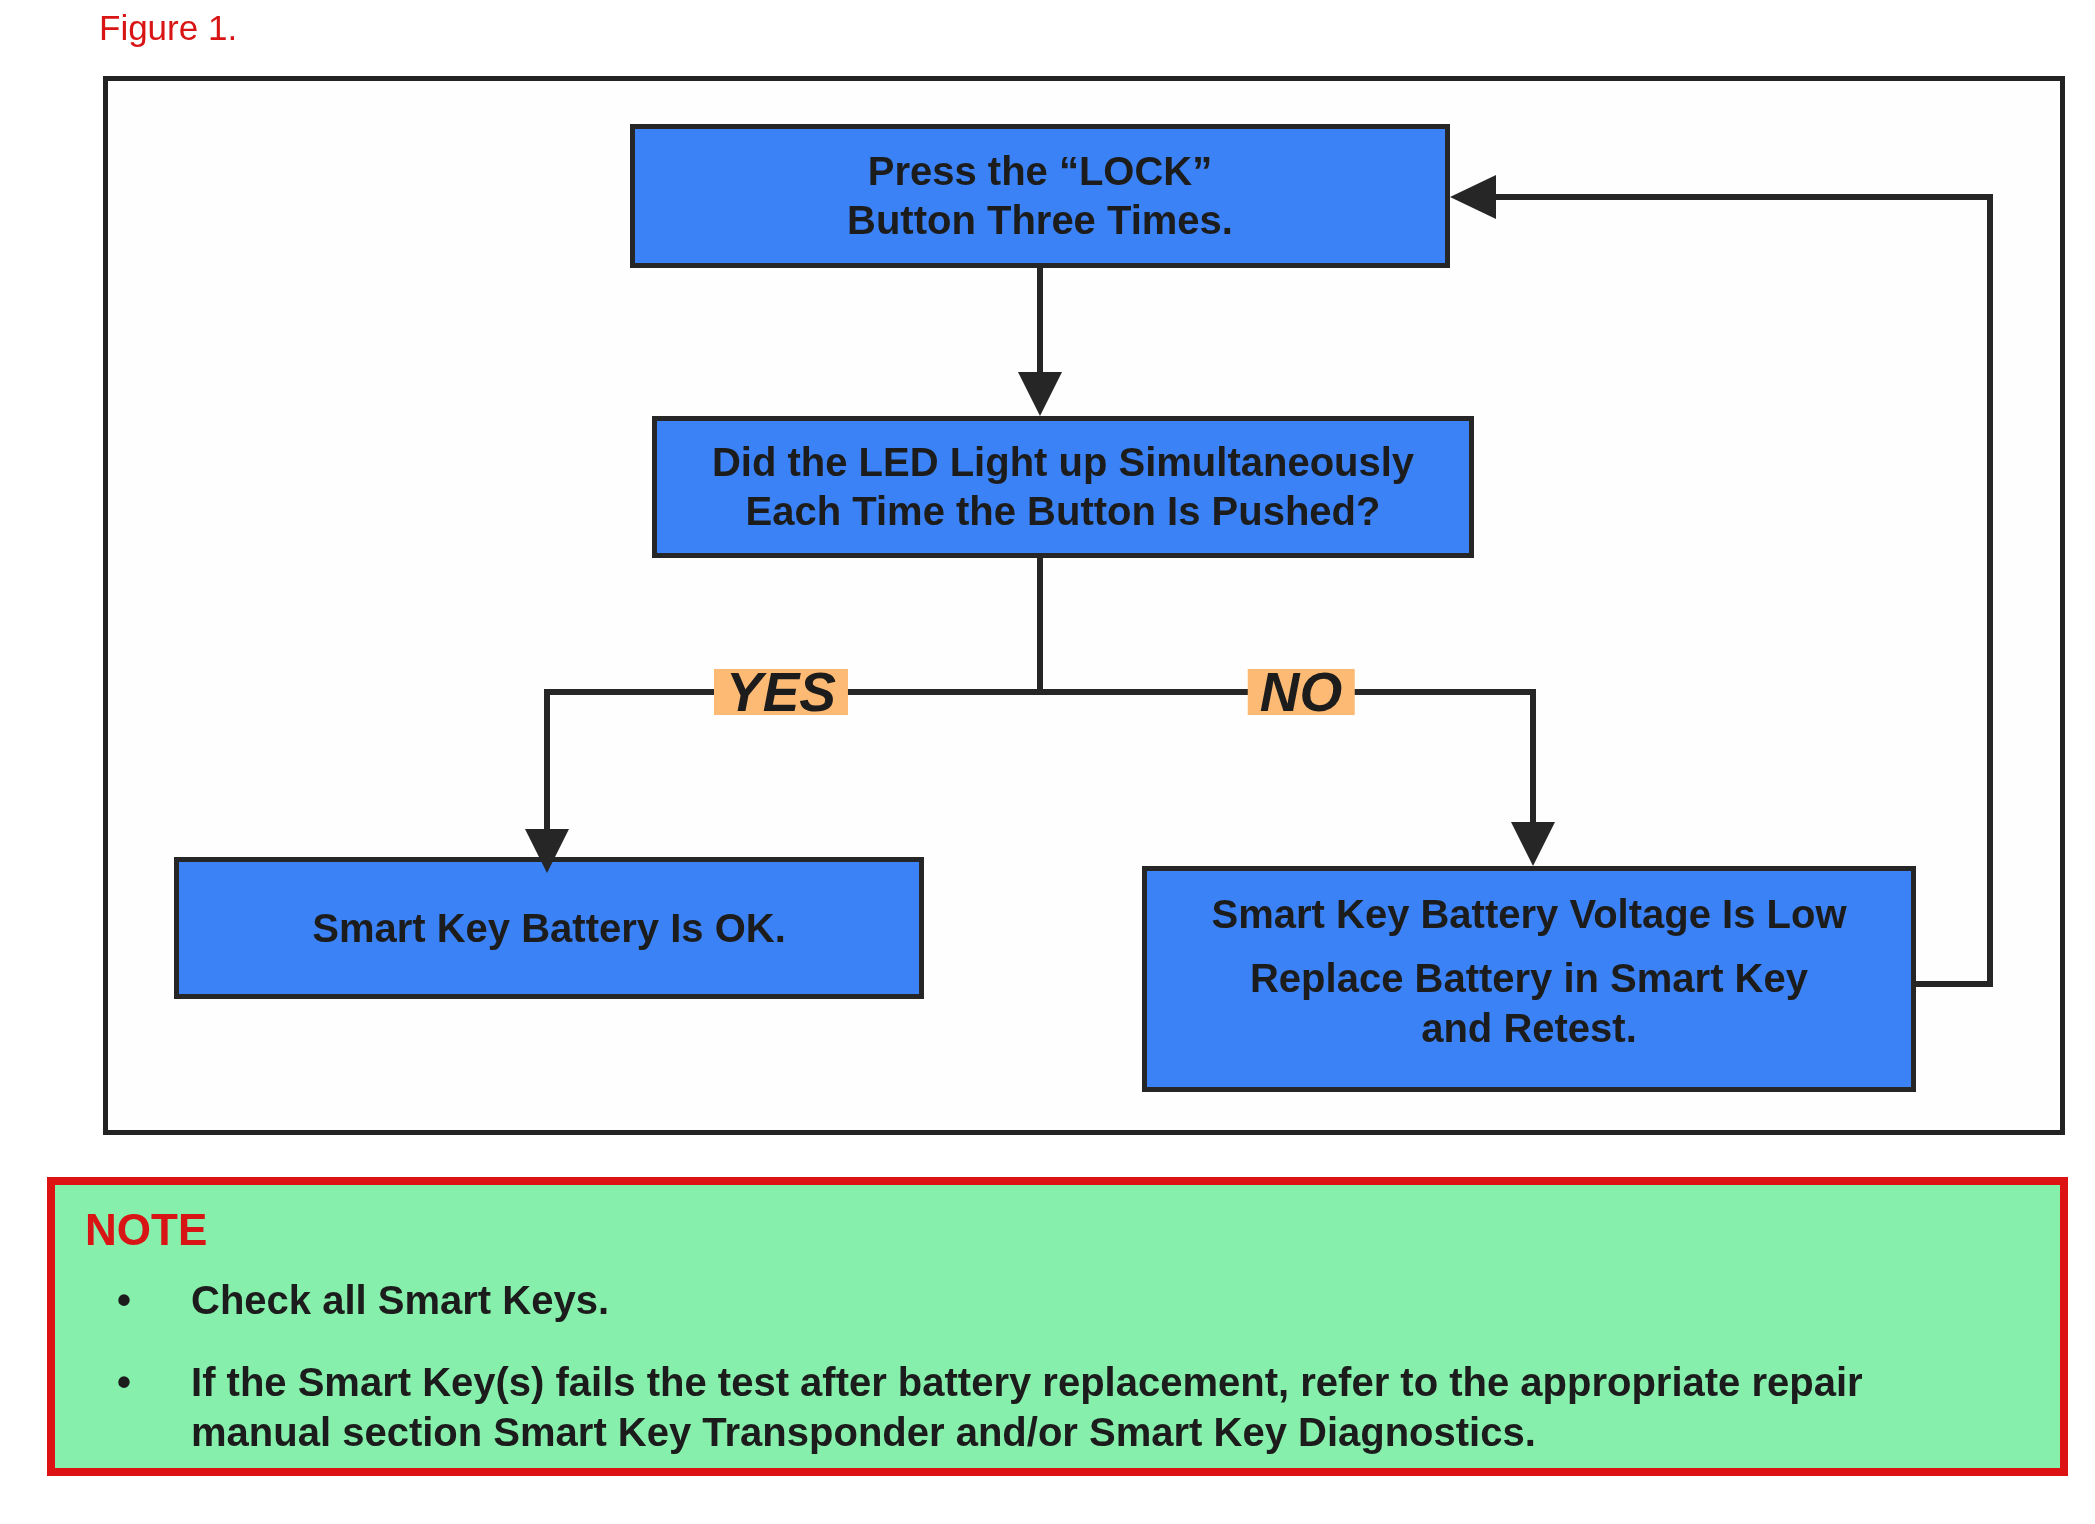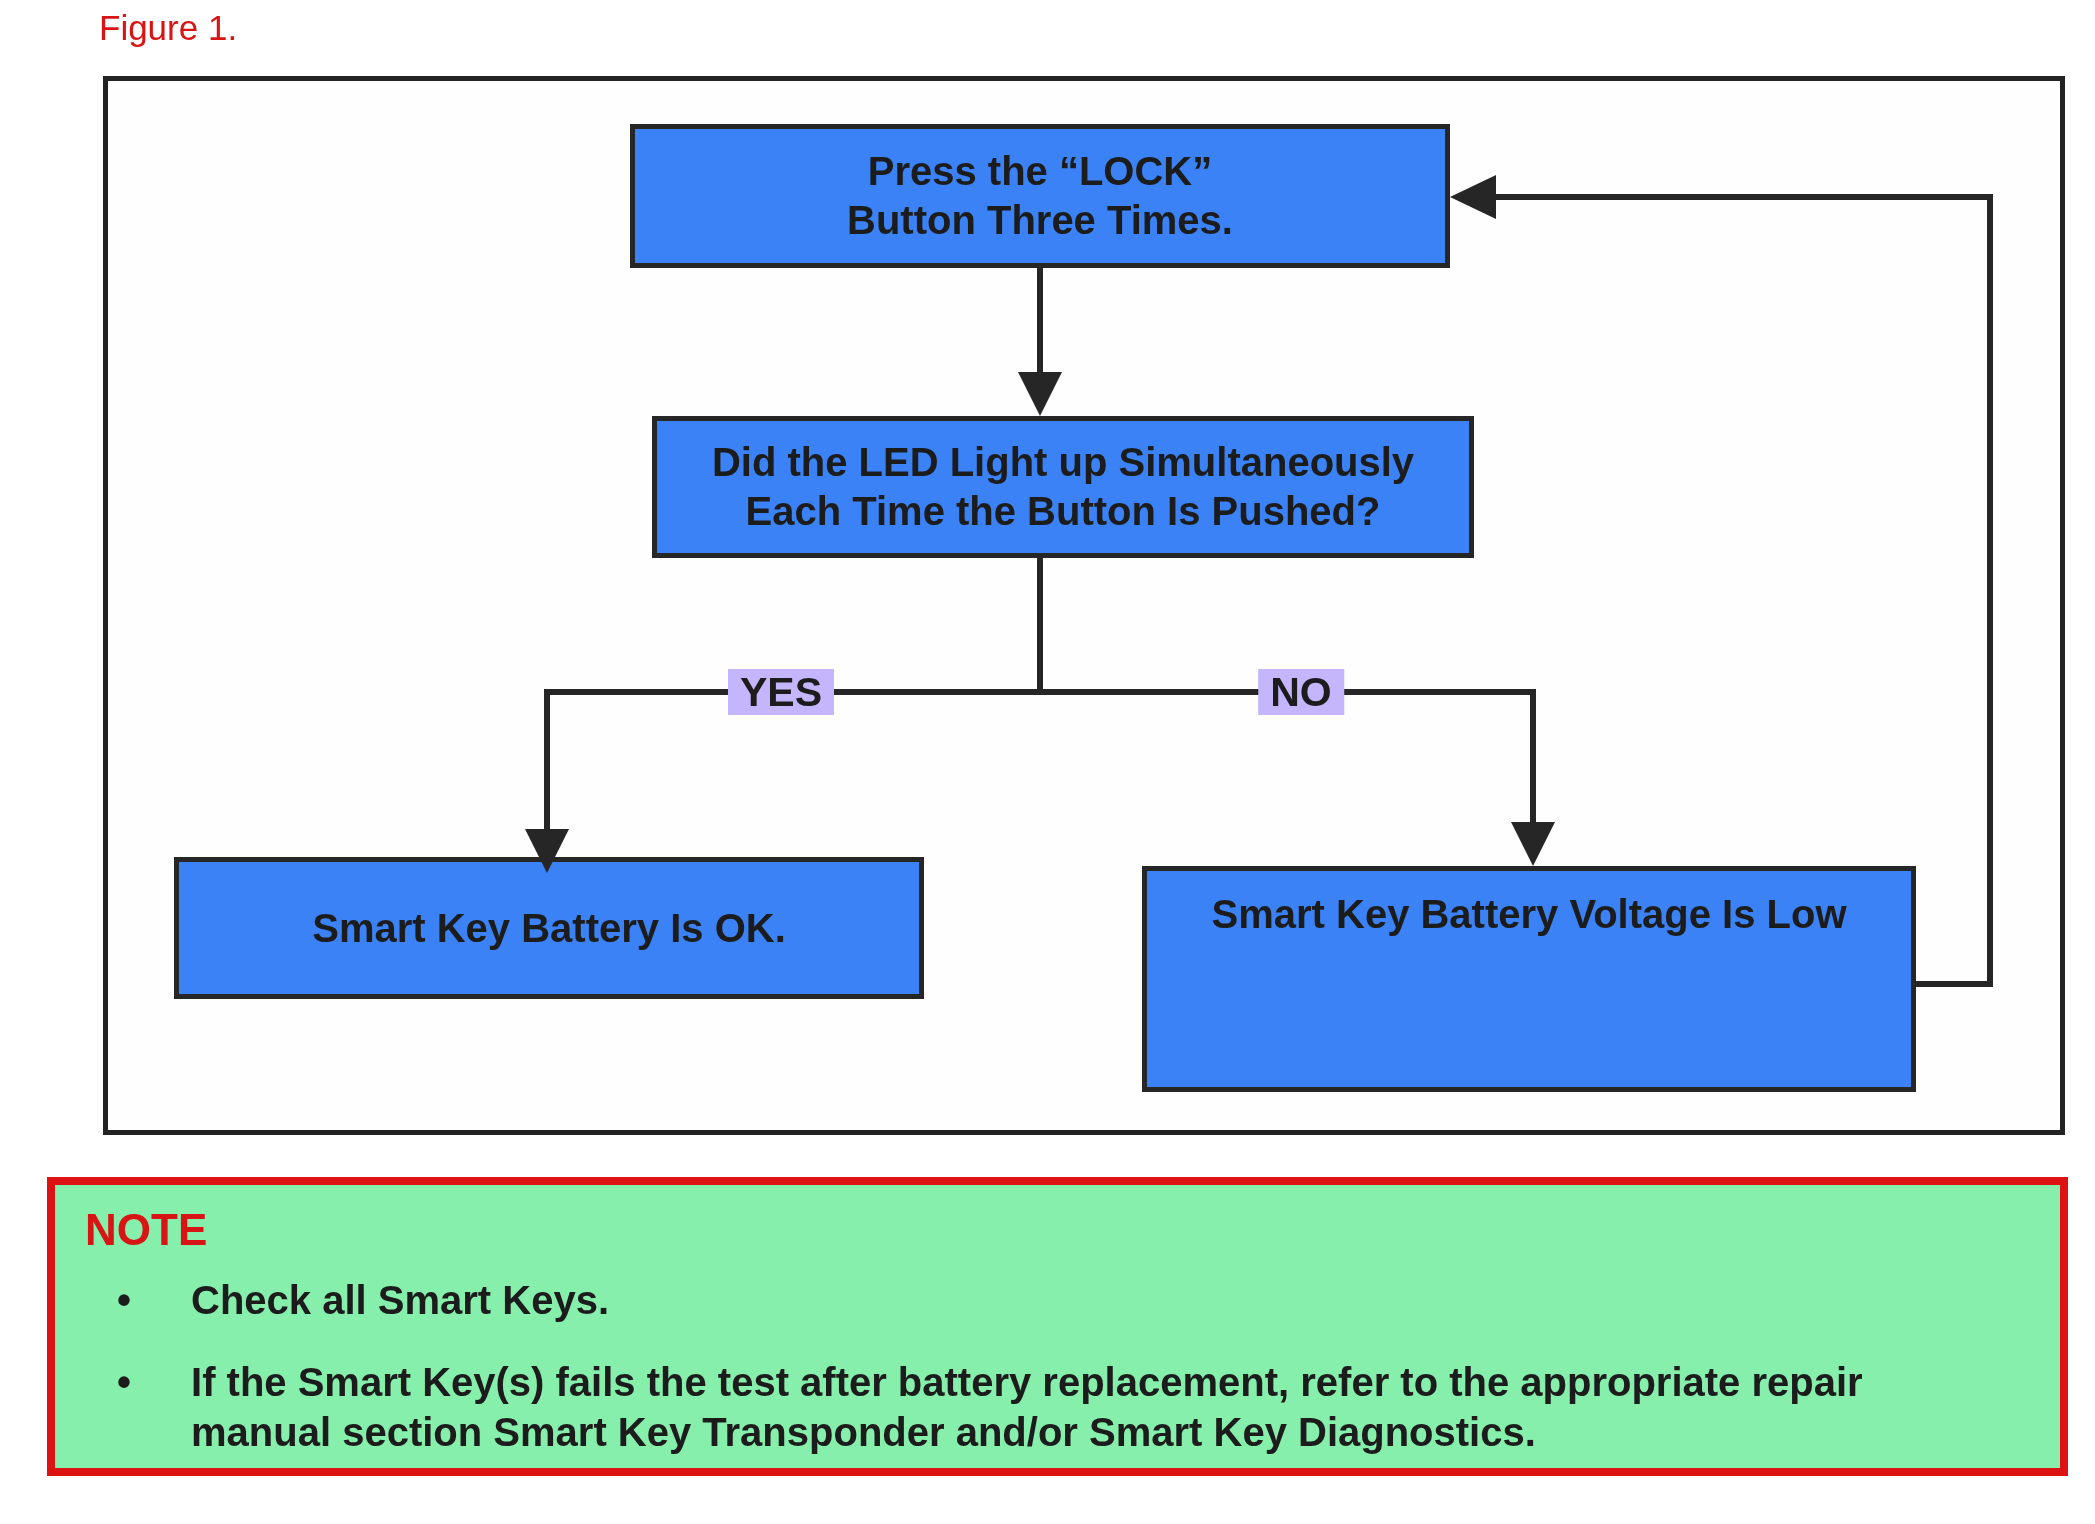--- a/index.html
+++ b/index.html
@@ -52,24 +52,25 @@
   .h-fb-top     {left:1494px;top:194px;width:499px;height:6px;}
   
   .arr{width:0;height:0;}
   .arr-down-1{left:1018px;top:372px;border-left:22px solid transparent;border-right:22px solid transparent;border-top:44px solid #262626;}
   .arr-down-yes{left:525px;top:829px;border-left:22px solid transparent;border-right:22px solid transparent;border-top:44px solid #262626;}
   .arr-down-no{left:1511px;top:822px;border-left:22px solid transparent;border-right:22px solid transparent;border-top:44px solid #262626;}
   .arr-left-fb{left:1450px;top:175px;border-top:22px solid transparent;border-bottom:22px solid transparent;border-right:46px solid #262626;}
   
   .branch-label{
     transform:translate(-50%,-50%);
-    background:#c4b5fd;
+    background:#fdba74;
     padding:0 12px;
-    font-size:41px;font-weight:bold;color:#1c1c1c;
+    font-size:55px;font-weight:bold;color:#1c1c1c;
     line-height:46px;
+    font-style:italic;
   }
   .lbl-yes{left:781px;top:692px;}
   .lbl-no{left:1301px;top:692px;}
   
   .note-box{
     left:47px;top:1177px;width:2021px;height:299px;
     border:8px solid #dd1212;box-sizing:border-box;
     background:#86efac;
   }
   .note-title{
@@ -94,20 +95,22 @@
 
 <div class="abs frame"></div>
 
 <div class="abs node node-press">Press the “LOCK”
 Button Three Times.</div>
 <div class="abs node node-led">Did the LED Light up Simultaneously
 Each Time the Button Is Pushed?</div>
 <div class="abs node node-ok">Smart Key Battery Is OK.</div>
 <div class="abs node node-low">
   <div class="line1">Smart Key Battery Voltage Is Low</div>
+  <div class="line2">Replace Battery in Smart Key
+and Retest.</div>
 </div>
 
 <div class="abs line v-press-led"></div>
 <div class="abs arr arr-down-1"></div>
 
 <div class="abs line v-led-branch"></div>
 <div class="abs line h-branch"></div>
 
 <div class="abs line v-yes"></div>
 <div class="abs arr arr-down-yes"></div>

